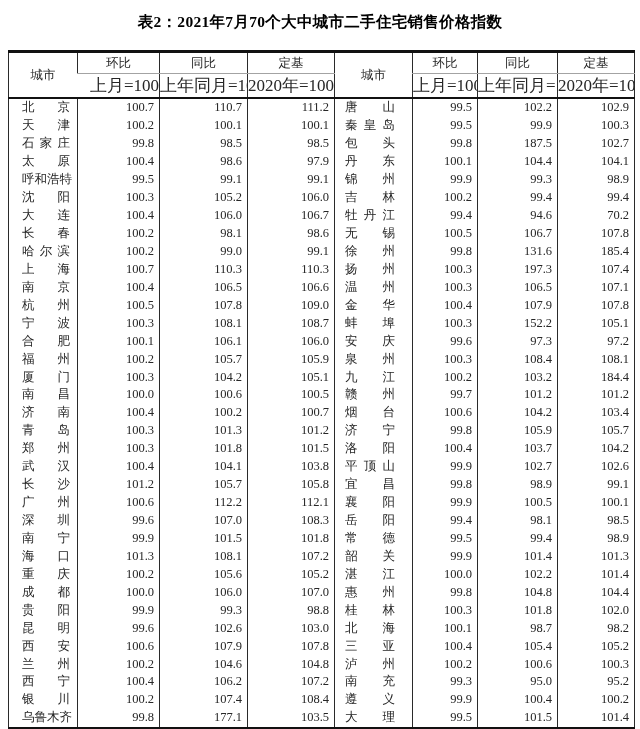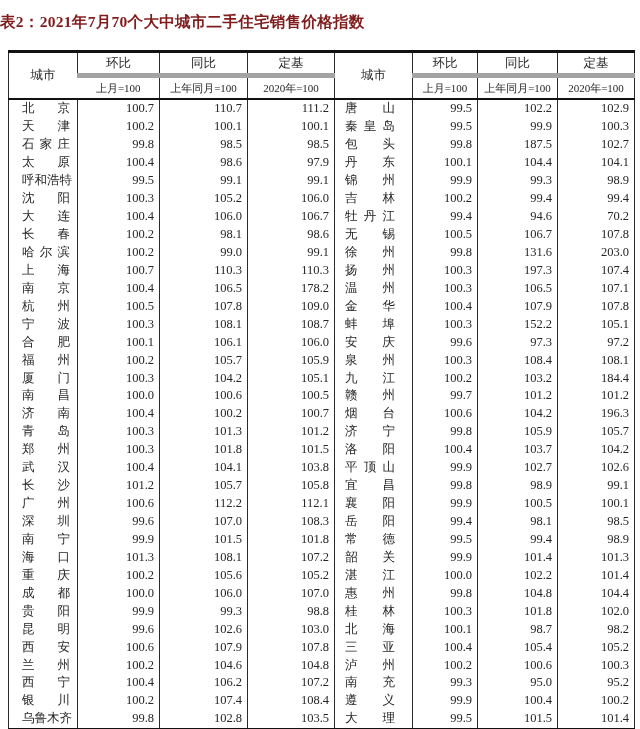--- a/index.html
+++ b/index.html
@@ -11,23 +11,24 @@
     width: 640px;
     height: 729px;
     overflow: hidden;
     font-family: "Liberation Serif", "DejaVu Serif", serif;
     color: #262626;
   }
   .page-title {
     padding-top: 10px;
     height: 24px;
     line-height: 24px;
+    text-align: center;
     font-size: 15.5px;
     font-weight: bold;
-    color: #7f1d1d;
+    color: #000000;
     letter-spacing: 0.3px;
   }
   table.price-table {
     margin: 16px 0 0 8px;
     width: 626px;
     table-layout: fixed;
     border-collapse: collapse;
     border-left: 1px solid #2a2a2a;
     border-right: 1px solid #2a2a2a;
     border-top: 3px solid #111111;
@@ -41,22 +42,22 @@
     overflow: hidden;
     white-space: nowrap;
   }
   th:first-child, td:first-child { border-left: none; }
   thead th {
     height: 20px;
     text-align: center;
     font-size: 12.5px;
     color: #262626;
   }
-  thead th.h-sub { font-size: 11px; }
-  thead th.h-top { border-bottom: 5px solid #a3a3a3; }
+  thead th.h-sub { font-size: 17px; text-align: right; }
+  thead th.h-top { border-bottom: 1px solid #a3a3a3; }
   thead th.h-city, thead tr.sub-row th { border-bottom: 2px solid #111111; }
   tbody td {
     height: 17.94px;
     font-size: 12.5px;
     color: #262626;
   }
   td.c-num {
     text-align: right;
     padding-right: 5px;
   }
@@ -248,21 +249,21 @@
           </span></td>
         <td class="c-num">100.2</td>
         <td class="c-num">99.0</td>
         <td class="c-num">99.1</td>
         <td class="c-city-r"><span class="city-name w-r">
             <span>徐</span>
             <span>州</span>
           </span></td>
         <td class="c-num">99.8</td>
         <td class="c-num">131.6</td>
-        <td class="c-num">203.0</td>
+        <td class="c-num">185.4</td>
       </tr>
       <tr>
         <td class="c-city-l"><span class="city-name w-l">
             <span>上</span>
             <span>海</span>
           </span></td>
         <td class="c-num">100.7</td>
         <td class="c-num">110.3</td>
         <td class="c-num">110.3</td>
         <td class="c-city-r"><span class="city-name w-r">
@@ -273,21 +274,21 @@
         <td class="c-num">197.3</td>
         <td class="c-num">107.4</td>
       </tr>
       <tr>
         <td class="c-city-l"><span class="city-name w-l">
             <span>南</span>
             <span>京</span>
           </span></td>
         <td class="c-num">100.4</td>
         <td class="c-num">106.5</td>
-        <td class="c-num">178.2</td>
+        <td class="c-num">106.6</td>
         <td class="c-city-r"><span class="city-name w-r">
             <span>温</span>
             <span>州</span>
           </span></td>
         <td class="c-num">100.3</td>
         <td class="c-num">106.5</td>
         <td class="c-num">107.1</td>
       </tr>
       <tr>
         <td class="c-city-l"><span class="city-name w-l">
@@ -392,21 +393,21 @@
           </span></td>
         <td class="c-num">100.4</td>
         <td class="c-num">100.2</td>
         <td class="c-num">100.7</td>
         <td class="c-city-r"><span class="city-name w-r">
             <span>烟</span>
             <span>台</span>
           </span></td>
         <td class="c-num">100.6</td>
         <td class="c-num">104.2</td>
-        <td class="c-num">196.3</td>
+        <td class="c-num">103.4</td>
       </tr>
       <tr>
         <td class="c-city-l"><span class="city-name w-l">
             <span>青</span>
             <span>岛</span>
           </span></td>
         <td class="c-num">100.3</td>
         <td class="c-num">101.3</td>
         <td class="c-num">101.2</td>
         <td class="c-city-r"><span class="city-name w-r">
@@ -659,21 +660,21 @@
         <td class="c-num">100.2</td>
       </tr>
       <tr>
         <td class="c-city-l"><span class="city-name w-l">
             <span>乌</span>
             <span>鲁</span>
             <span>木</span>
             <span>齐</span>
           </span></td>
         <td class="c-num">99.8</td>
-        <td class="c-num">102.8</td>
+        <td class="c-num">177.1</td>
         <td class="c-num">103.5</td>
         <td class="c-city-r"><span class="city-name w-r">
             <span>大</span>
             <span>理</span>
           </span></td>
         <td class="c-num">99.5</td>
         <td class="c-num">101.5</td>
         <td class="c-num">101.4</td>
       </tr>
     </tbody>

